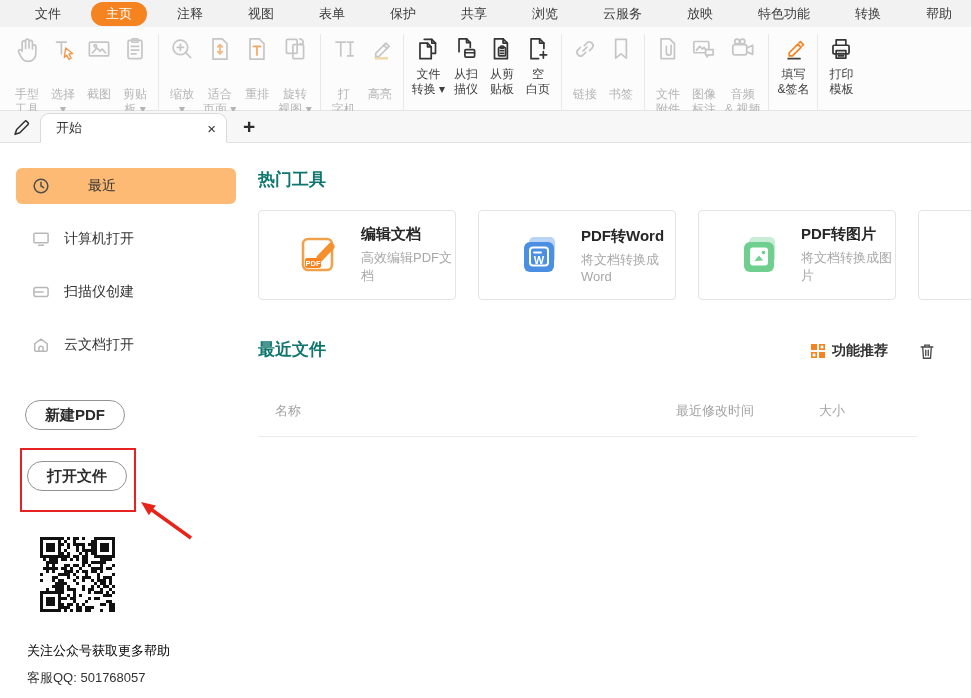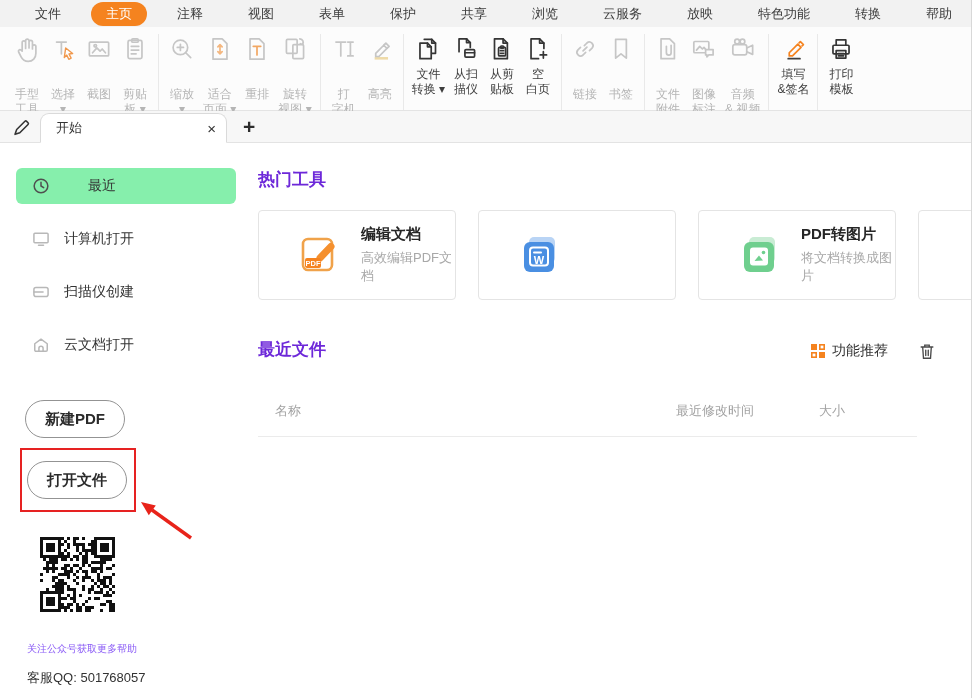--- a/index.html
+++ b/index.html
@@ -32,44 +32,44 @@
   .tabbar { height:32px; background:#f7f7f7; border-bottom:1px solid #e3e3e3; display:flex; align-items:flex-end; position:relative; }
   .tab-edit { position:absolute; left:10px; top:5px; color:#333; }
   .tab { width:187px; height:30px; margin-left:40px; margin-bottom:-1px; background:#fff; border:1px solid #dadada; border-bottom:1px solid #fff; border-radius:9px 9px 0 0; display:flex; align-items:center; padding:0 10px 0 15px; font-size:13px; color:#333; }
   .tab-close { margin-left:auto; font-size:15px; color:#333; line-height:1; cursor:default; }
   .newtab { font-size:21px; font-weight:bold; color:#2d2d2d; margin:0 0 5px 16px; line-height:1; cursor:default; }
 
   
   .sidebar { position:absolute; top:144px; left:0; width:252px; bottom:0; background:#fff; }
   .side-nav { padding-top:24px; display:flex; flex-direction:column; gap:17px; }
   .side-item { display:flex; align-items:center; gap:13px; margin:0 16px; padding:0 15px; height:36px; border-radius:6px; font-size:14px; color:#333; cursor:default; }
-  .side-item.selected { background:#86efac;gap:37px; }
+  .side-item.selected { background:#fdba74;gap:37px; }
   .side-item .sicon { width:20px; height:20px; color:#b8b8b8; }
   .side-item.selected .sicon { color:#4f4f4f; }
-  .pill-btn { position:absolute; left:25px; width:100px; height:38px; background:#fff; border:1.5px solid #939393; border-radius:19px; font-size:15px; font-weight:bold; color:#2b2b2b; font-family:inherit; cursor:default; }
+  .pill-btn { position:absolute; left:25px; width:100px; height:30px; background:#fff; border:1.5px solid #939393; border-radius:19px; font-size:15px; font-weight:bold; color:#2b2b2b; font-family:inherit; cursor:default; }
   .btn-new { top:256px; }
   .btn-open { top:317px; left:27px;font-family:Liberation Serif, serif; }
   .red-box { position:absolute; left:20px; top:304px; width:116px; height:64px; border:2px solid #e62222; }
   .red-arrow { position:absolute; left:133px; top:352px; }
   .qr { position:absolute; left:40px; top:393px; width:75px; height:75px; }
-  .qr-caption { position:absolute; left:27px; top:498px; font-size:10px; color:#8b5cf6; }
+  .qr-caption { position:absolute; left:27px; top:498px; font-size:13px; color:#000000; }
   .qq-line { position:absolute; left:27px; top:525px; font-size:13px; color:#333; }
 
   
   .main { position:absolute; top:144px; left:258px; right:0; bottom:0; overflow:hidden; }
-  .section-title { font-size:17px; font-weight:600; color:#6d28d9; }
+  .section-title { font-size:17px; font-weight:600; color:#0f766e; }
   .hot-title { position:absolute; left:0; top:24px; }
   .cards { position:absolute; left:0; top:66px; display:flex; gap:22px; }
   .card { width:198px; height:90px; border:1px solid #e4e4e4; border-radius:4px; background:#fff; display:flex; align-items:center; padding-left:38px; gap:18px; flex:none; cursor:default; }
   .card-title { font-size:15px; font-weight:bold; color:#262626; margin-bottom:5px; }
   .card-sub { font-size:13px; color:#a8a8a8; }
   .card .cicon { width:46px; height:46px; flex:none; }
 
   .recent-title { position:absolute; left:0; top:194px; }
-  .recent-actions { position:absolute; left:552px; top:198px; display:flex; align-items:center; gap:30px; }
+  .recent-actions { position:absolute; left:552px; top:198px; display:flex; align-items:center; gap:30px;font-weight:bold; }
   .recommend { display:flex; align-items:center; gap:6px; font-size:14px; color:#333; cursor:default; }
   .table-head { position:absolute; top:258px; left:0; right:0; font-size:13px; color:#a2a2a2; }
   .th-name { position:absolute; left:17px; }
   .th-time { position:absolute; left:418px; }
   .th-size { position:absolute; left:548px;margin-left:13px; }
   .table-divider { position:absolute; top:292px; left:0; width:659px; border-top:1px solid #ebebeb; }
 </style>
 </head>
 <body>
 
@@ -772,20 +772,24 @@
       <div class="card">
         <span class="cicon">
           <svg viewBox="0 0 46 46">
             <rect x="12" y="5" width="26" height="26" rx="5" fill="#b9d4f5"></rect>
             <rect x="7" y="10" width="30" height="30" rx="6" fill="#4a8fe2"></rect>
             <rect x="13" y="15.5" width="18" height="18" rx="3" fill="none" stroke="#fff" stroke-width="2"></rect>
             <path d="M17 20.5h7" stroke="#fff" stroke-width="2" stroke-linecap="round"></path>
             <text x="22" y="31.5" font-size="11" font-weight="bold" fill="#fff" text-anchor="middle" font-family="Liberation Sans,sans-serif">W</text>
           </svg>
         </span>
+        <div>
+          <div class="card-title">PDF转Word</div>
+          <div class="card-sub">将文档转换成Word</div>
+        </div>
       </div>
       <div class="card">
         <span class="cicon">
           <svg viewBox="0 0 46 46">
             <rect x="12" y="5" width="26" height="26" rx="5" fill="#c9ecd4"></rect>
             <rect x="7" y="10" width="30" height="30" rx="6" fill="#6fcf8e"></rect>
             <rect x="13" y="15.5" width="18" height="18" rx="3" fill="#fff"></rect>
             <path d="M17.5 29l4.5-5.5 4 5z" fill="#6fcf8e"></path>
             <circle cx="26.5" cy="20.5" r="1.8" fill="#6fcf8e"></circle>
           </svg>

